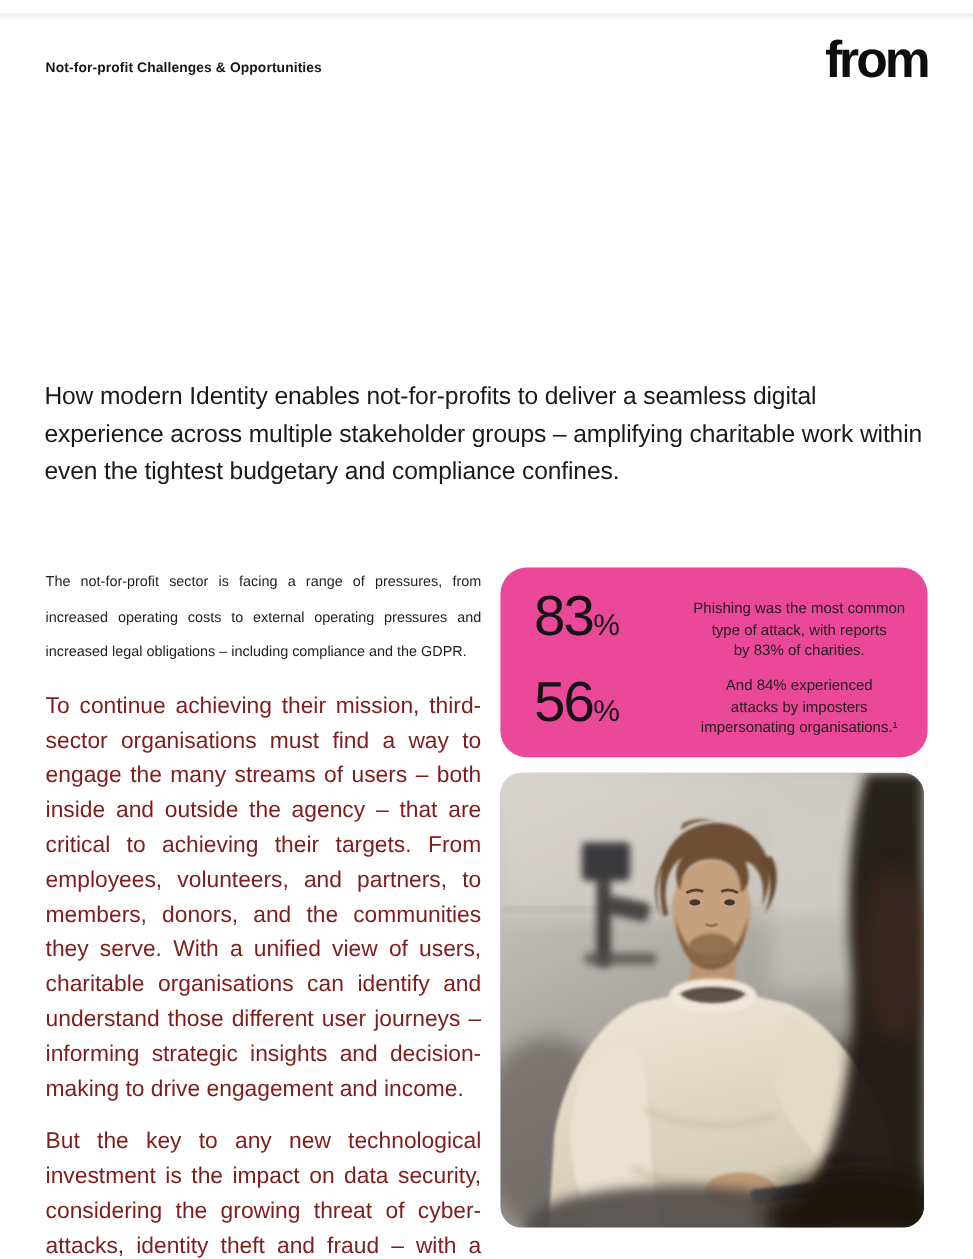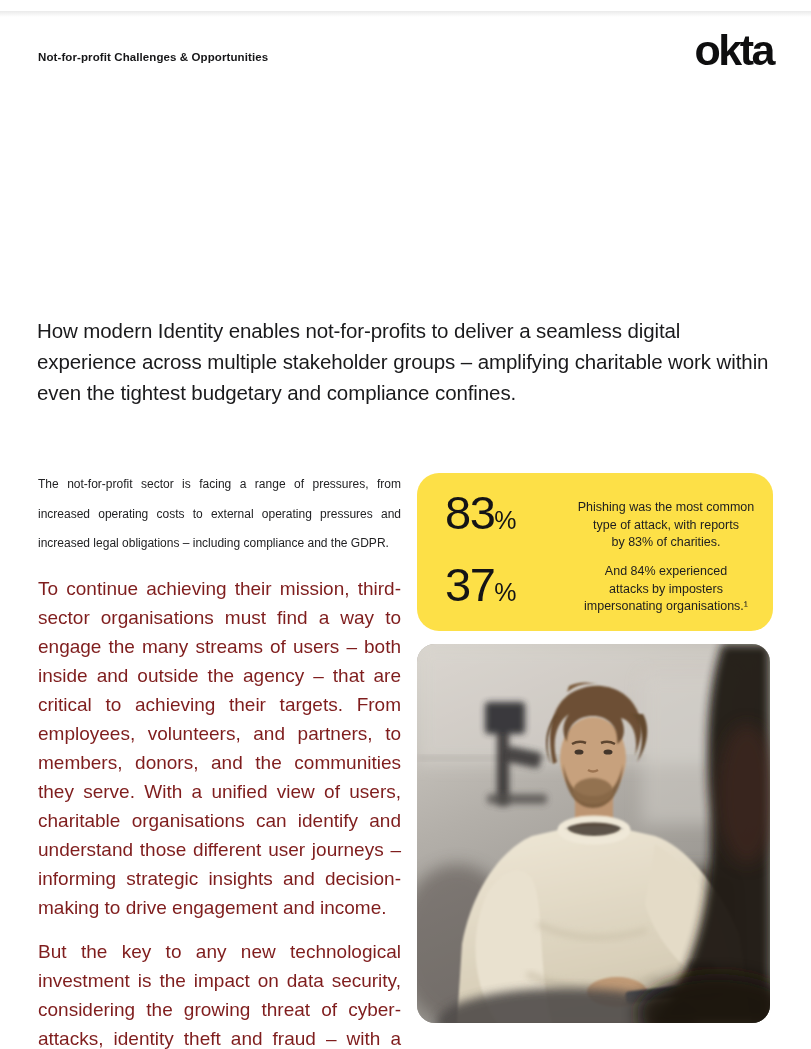--- a/index.html
+++ b/index.html
@@ -78,36 +78,36 @@
   }
   .photo svg { display: block; width: 100%; height: 100%; }
 </style>
 </head>
 <body>
 
 <div class="page">
   <div class="top-fade"></div>
 
   <div class="eyebrow">Not-for-profit Challenges &amp; Opportunities</div>
-  <div class="logo">okta</div>
+  <div class="logo">from</div>
 
   <div class="subtitle">How modern Identity enables not-for-profits to deliver a seamless digital experience across multiple stakeholder groups – amplifying charitable work within even the tightest budgetary and compliance confines.</div>
 
   <div class="left-col">
     <p class="lead">The not-for-profit sector is facing a range of pressures, from increased operating costs to external operating pressures and increased legal obligations – including compliance and the GDPR.</p>
     <p class="para">To continue achieving their mission, third-sector organisations must find a way to engage the many streams of users – both inside and outside the agency – that are critical to achieving their targets. From employees, volunteers, and partners, to members, donors, and the communities they serve. With a unified view of users, charitable organisations can identify and understand those different user journeys – informing strategic insights and decision-making to drive engagement and income.</p>
     <p class="para">But the key to any new technological investment is the impact on data security, considering the growing threat of cyber-attacks, identity theft and fraud – with a third of charities experiencing some form of cyber security breach or attack in the past 16 months.¹</p>
   </div>
 
-  <div class="stat-box" id="stat-box" style="background: #fde047; padding-left: 28px;">
+  <div class="stat-box" id="stat-box" style="background: #ec4899; padding-left: 28px;">
     <div class="stat-num" id="stat1-num"><span>83</span><span class="unit">%</span></div>
     <div class="stat-desc" id="stat1-desc">Phishing was the most common
 type of attack, with reports
 by 83% of charities.</div>
-    <div class="stat-num" id="stat2-num"><span>37</span><span class="unit">%</span></div>
+    <div class="stat-num" id="stat2-num"><span>56</span><span class="unit">%</span></div>
     <div class="stat-desc" id="stat2-desc">And 84% experienced
 attacks by imposters
 impersonating organisations.¹</div>
   </div>
 
   <div class="photo">
     <svg viewBox="0 0 353 379" preserveAspectRatio="xMidYMid slice" aria-hidden="true">
       <defs>
         <linearGradient id="bgGrad" x1="0" y1="0" x2="0.4" y2="1">
           <stop offset="0" stop-color="#d8d4cd"></stop>

